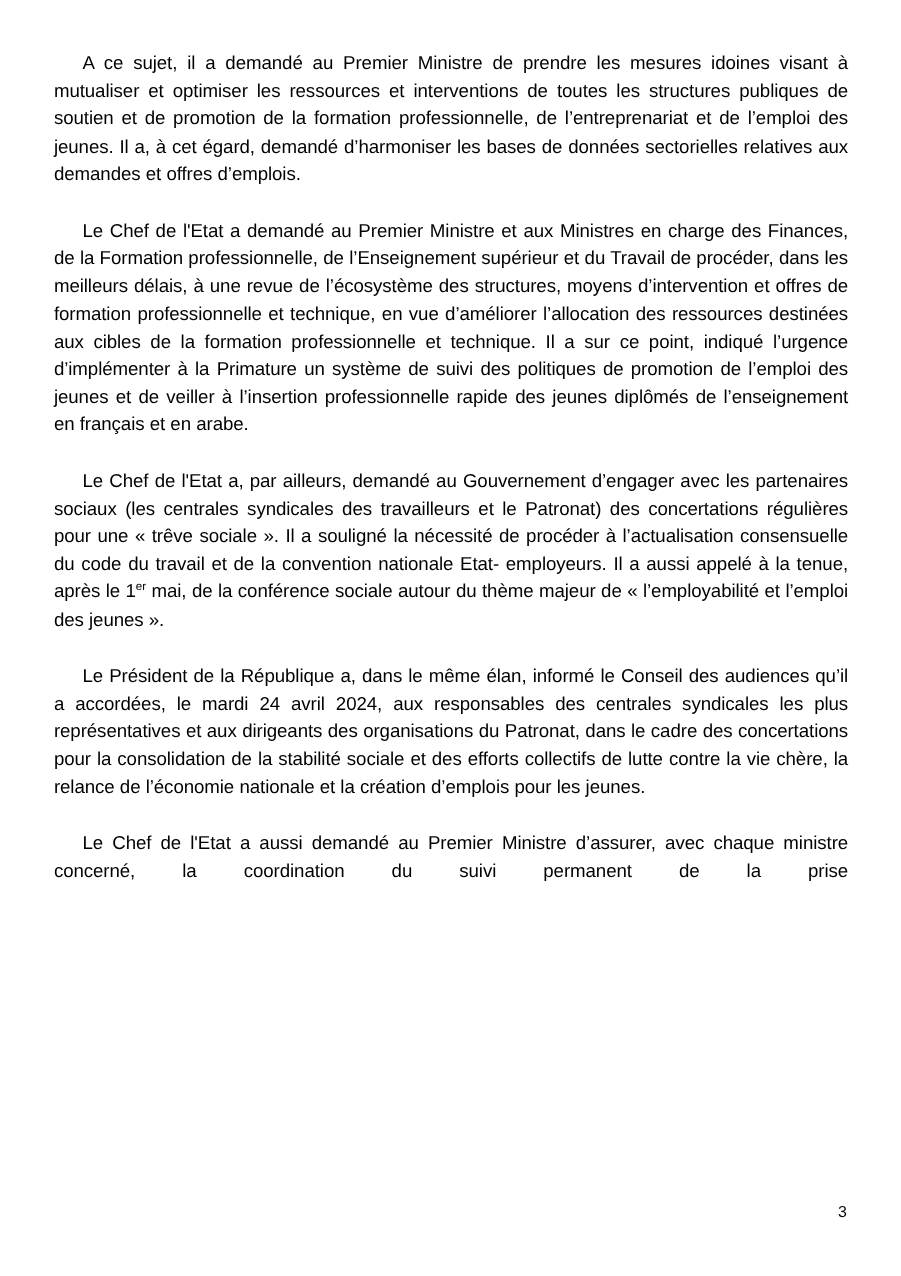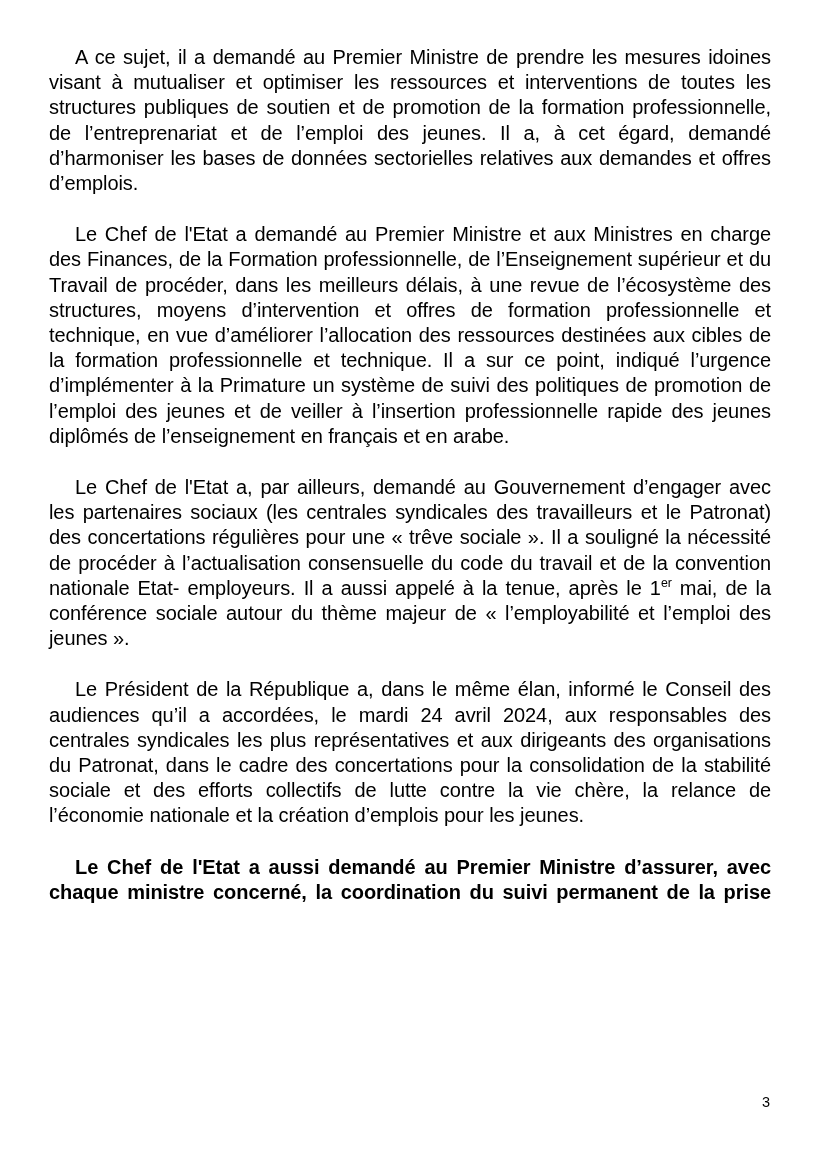--- a/index.html
+++ b/index.html
@@ -18,32 +18,31 @@
     overflow: hidden;
   }
   .content {
     position: absolute;
     left: 49px;
     top: 45px;
     width: 722px;
   }
   .para {
     margin: 0 0 26px 0;
-    font-size: 20px;
+    font-size: 17px;
     line-height: 25.2px;
     text-align: justify;
     text-indent: 26px;
     text-justify: inter-word;
     letter-spacing: -0.08px;
     word-spacing: 0.1px;
     hyphens: none;
   }
   .para:last-of-type {
     margin-bottom: 0;
-    font-weight: bold;
   }
   
   .para.clipped {
     text-align: justify;
   }
   .para.clipped::after {
     content: "";
     display: inline-block;
     width: 100%;
   }

